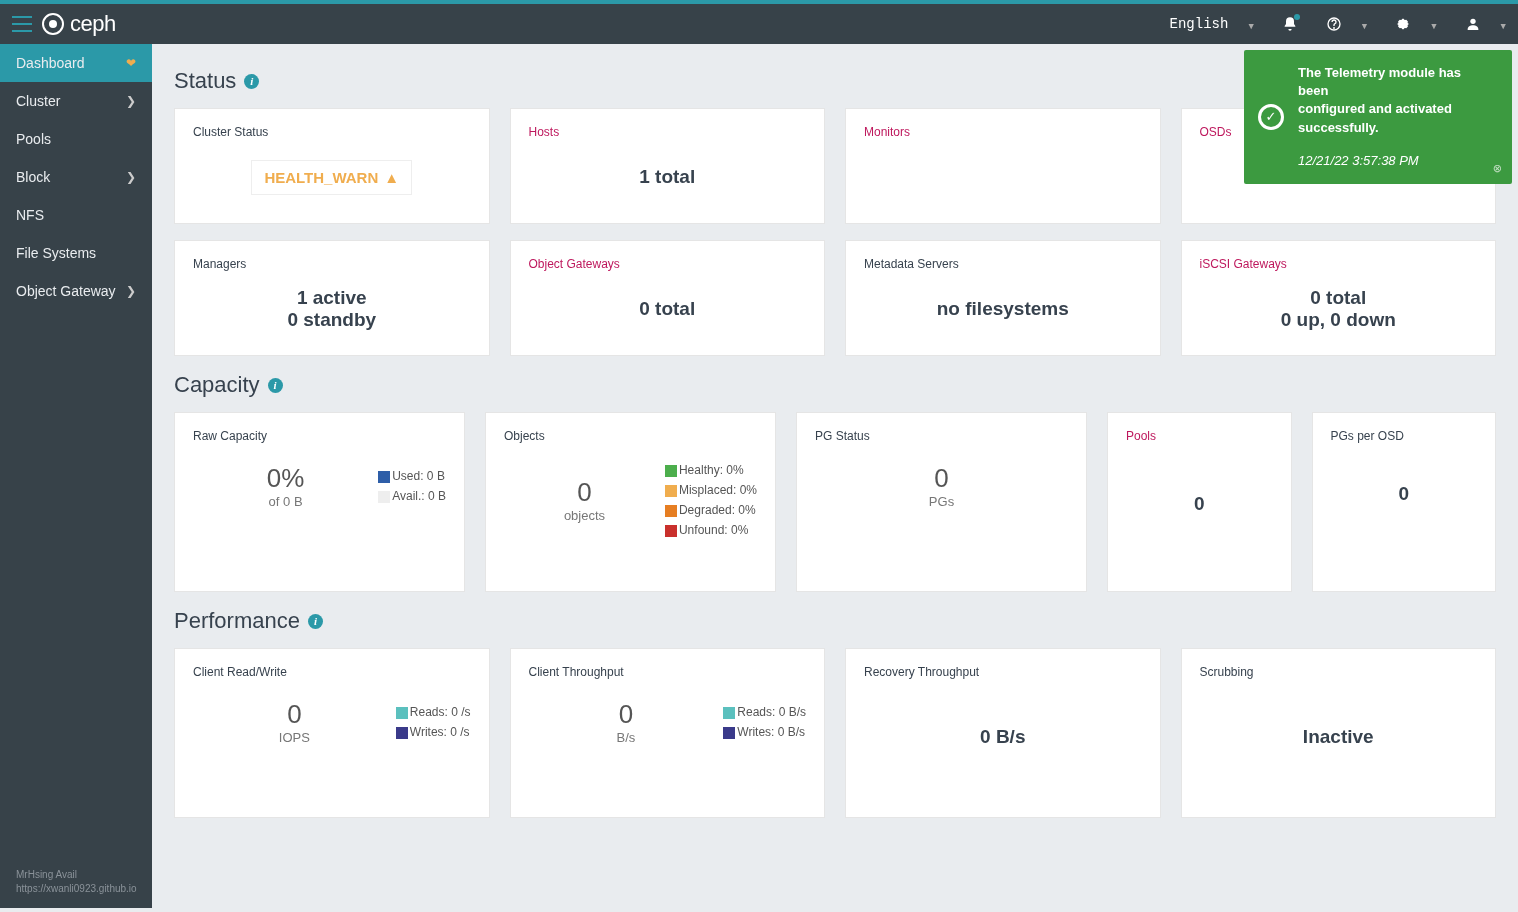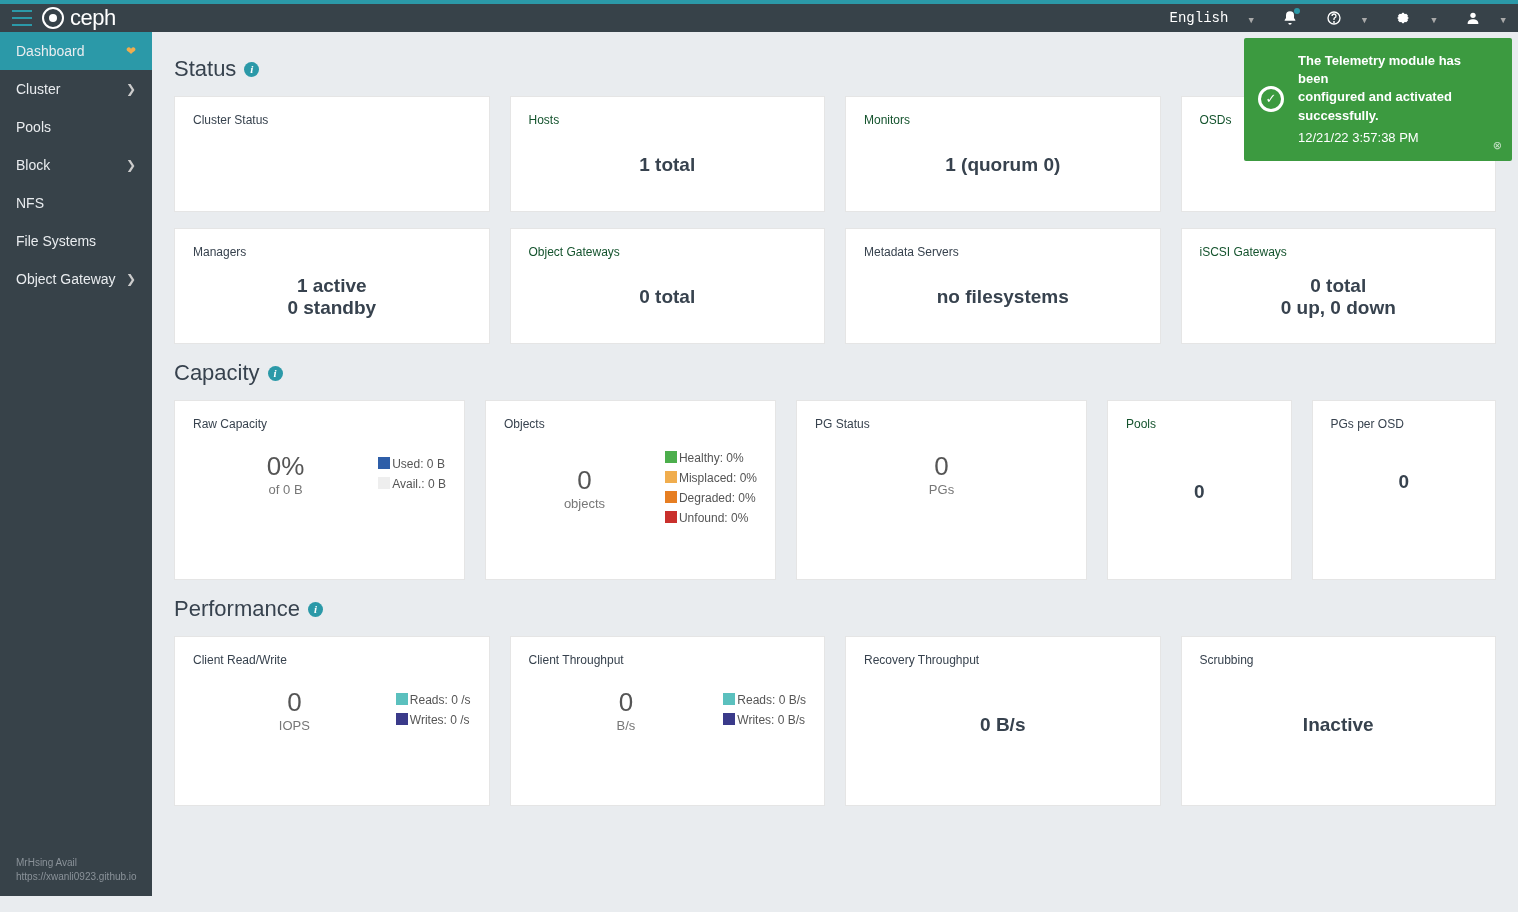--- a/index.html
+++ b/index.html
@@ -1,18 +1,18 @@
 <!DOCTYPE html>
 <html><head>
 <meta charset="utf-8">
 <style>
 * { margin: 0; padding: 0; box-sizing: border-box; }
 body { font-family: -apple-system, BlinkMacSystemFont, "Segoe UI", Helvetica, Arial, sans-serif; background: #e9ecef; color: #37424e; width: 1518px; overflow-x: hidden; }
 .topbar-accent { height: 4px; background: #2b99a8; }
-.navbar { background: #374249; color: #fff; height: 28px; display: flex; align-items: center; padding: 0 12px; justify-content: space-between; }
+.navbar { background: #374249; color: #fff; height: 40px; display: flex; align-items: center; padding: 0 12px; justify-content: space-between; }
 .nav-left { display: flex; align-items: center; gap: 10px; }
 .hamburger { width: 20px; height: 16px; display: flex; flex-direction: column; justify-content: space-between; cursor: pointer; }
 .hamburger span { height: 2px; background: #2b99a8; }
 .logo { display: flex; align-items: center; gap: 6px; font-size: 22px; font-weight: 400; letter-spacing: -0.5px; }
 .logo-icon { width: 22px; height: 22px; border: 2px solid #fff; border-radius: 50%; display: flex; align-items: center; justify-content: center; position: relative; }
 .logo-icon::after { content: ''; width: 8px; height: 8px; background: #fff; border-radius: 50%; }
 .nav-right { display: flex; align-items: center; gap: 28px; }
 .nav-item { color: #fff; font-size: 14px; cursor: pointer; display: flex; align-items: flex-end; gap: 20px; font-family: Liberation Mono, monospace; }
 .caret { font-size: 9px; color: #aaa; }
 .bell { position: relative; }
@@ -23,40 +23,40 @@
 .sidebar-item.active { background: #2b99a8; }
 .hb-icon { color: #f0ad4e; font-size: 12px; }
 .chev { font-size: 12px; color: #ccc; }
 .sidebar-footer { margin-top: auto; padding: 12px 16px; color: #8a9299; font-size: 10px; line-height: 1.4; }
 .main { flex: 1; padding: 20px 22px; position: relative; }
 .section-title { font-size: 22px; color: #37424e; margin-bottom: 14px; margin-top: 4px; display: flex; align-items: center; gap: 8px; }
 .info-icon { width: 15px; height: 15px; border-radius: 50%; background: #2b99a8; color: #fff; font-size: 11px; font-weight: bold; display: inline-flex; align-items: center; justify-content: center; font-style: italic; font-family: serif; }
 .card-row { display: flex; gap: 20px; margin-bottom: 16px; }
 .card { background: #fff; padding: 16px 18px; border: 1px solid #e5e5e5; flex: 1; min-height: 100px; }
 .card-title { font-size: 12px; color: #37424e; margin-bottom: 8px; }
-.card-title.link { color: #14532d; }
+.card-title.link { color: #be185d; }
 .card-body { display: flex; flex-direction: column; align-items: center; justify-content: center; min-height: 60px; }
 .big-val { font-size: 19px; font-weight: bold; color: #37424e; text-align: center; }
 .health-badge { display: inline-flex; align-items: center; gap: 6px; border: 1px solid #eee; padding: 8px 12px; color: #f0ad4e; font-weight: bold; font-size: 15px; }
 .warn-tri { color: #f0ad4e; }
 .capacity-row { display: flex; gap: 20px; margin-bottom: 16px; }
 .cap-card-lg { background: #fff; padding: 16px 18px; border: 1px solid #e5e5e5; width: 291px; min-height: 180px; }
 .cap-card-sm { background: #fff; padding: 16px 18px; border: 1px solid #e5e5e5; flex: 1; min-height: 180px; }
 .chart-blk { display: flex; align-items: center; justify-content: space-between; margin-top: 20px; }
 .chart-left { text-align: center; flex: 1; }
 .pct { font-size: 26px; color: #555; }
 .pct-sub { font-size: 13px; color: #777; }
 .legend { font-size: 12px; color: #555; display: flex; flex-direction: column; gap: 6px; }
-.legend-row { display: flex; align-items: flex-start; gap: 2px; }
+.legend-row { display: flex; align-items: flex-end; gap: 2px; }
 .sw { width: 12px; height: 12px; display: inline-block; }
 .center-val { font-size: 34px; font-weight: 400; color: #555; text-align: center; margin-top: 30px; }
 .toast { position: absolute; top: 6px; right: 6px; background: #3c9a40; color: #fff; padding: 14px 18px 14px 54px; width: 268px; font-size: 13px; line-height: 1.4; border-radius: 2px; }
 .toast-check { position: absolute; left: 14px; top: 50%; transform: translateY(-50%); width: 26px; height: 26px; border: 3px solid #fff; border-radius: 50%; display: flex; align-items: center; justify-content: center; }
 .toast-bold { font-weight: bold; }
-.toast-time { font-weight: normal; margin-top: 4px; }
+.toast-time { font-weight: normal; margin-top: 15px; font-style: italic; }
 .toast-x { position: absolute; bottom: 8px; right: 10px; font-size: 11px; opacity: 0.7; }
 svg { display: block; }
 </style>
 </head>
 <body>
 
 <div class="topbar-accent"></div>
 
 <div class="navbar">
   <div class="nav-left">
@@ -149,32 +149,35 @@
     </div>
 
     <div class="section-title">
       <span>Status</span>
         <span class="info-icon">i</span>
     </div>
 
     <div class="card-row">
       <div class="card">
         <div class="card-title">Cluster Status</div>
+        <div class="card-body">
+            <div class="health-badge">
+              <span>HEALTH_WARN</span>
+              <span class="warn-tri">▲</span>
+            </div>
+          </div>
       </div>
       <div class="card">
         <div class="card-title link">Hosts</div>
         <div class="card-body">
             <div class="big-val">1 total</div>
           </div>
       </div>
       <div class="card">
         <div class="card-title link">Monitors</div>
-        <div class="card-body">
-            <div class="big-val">1 (quorum 0)</div>
-          </div>
       </div>
       <div class="card">
         <div class="card-title link">OSDs</div>
       </div>
     </div>
 
     <div class="card-row">
       <div class="card">
         <div class="card-title">Managers</div>
         <div class="card-body">

